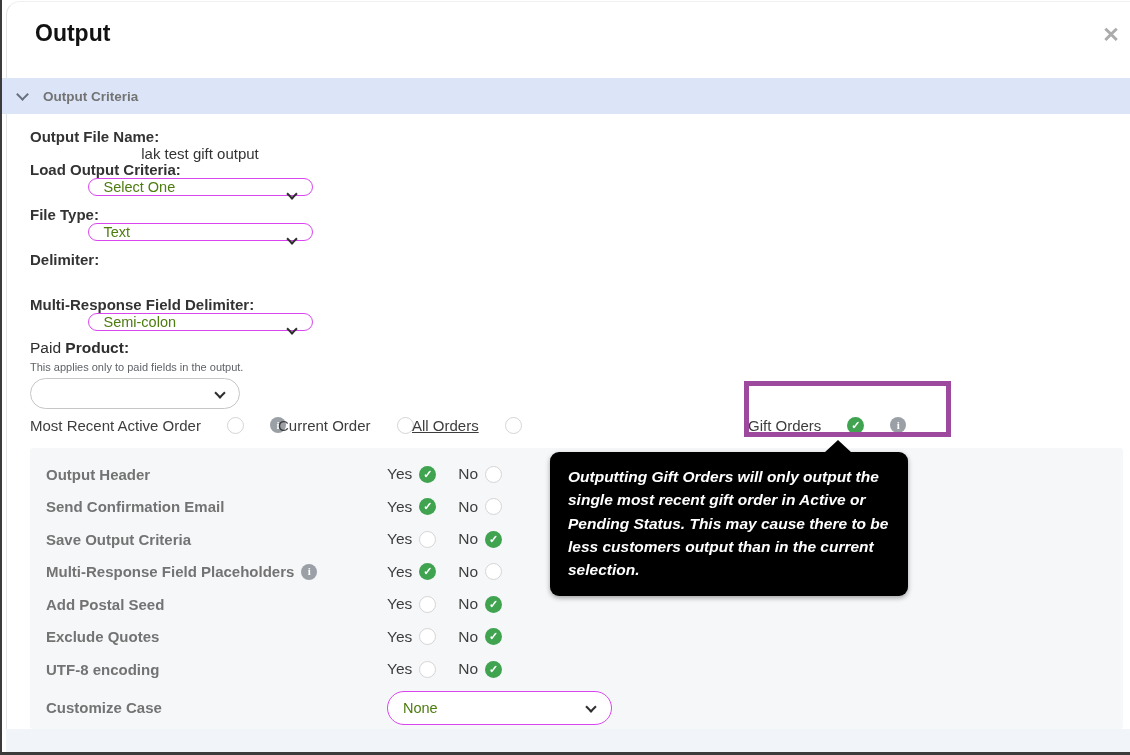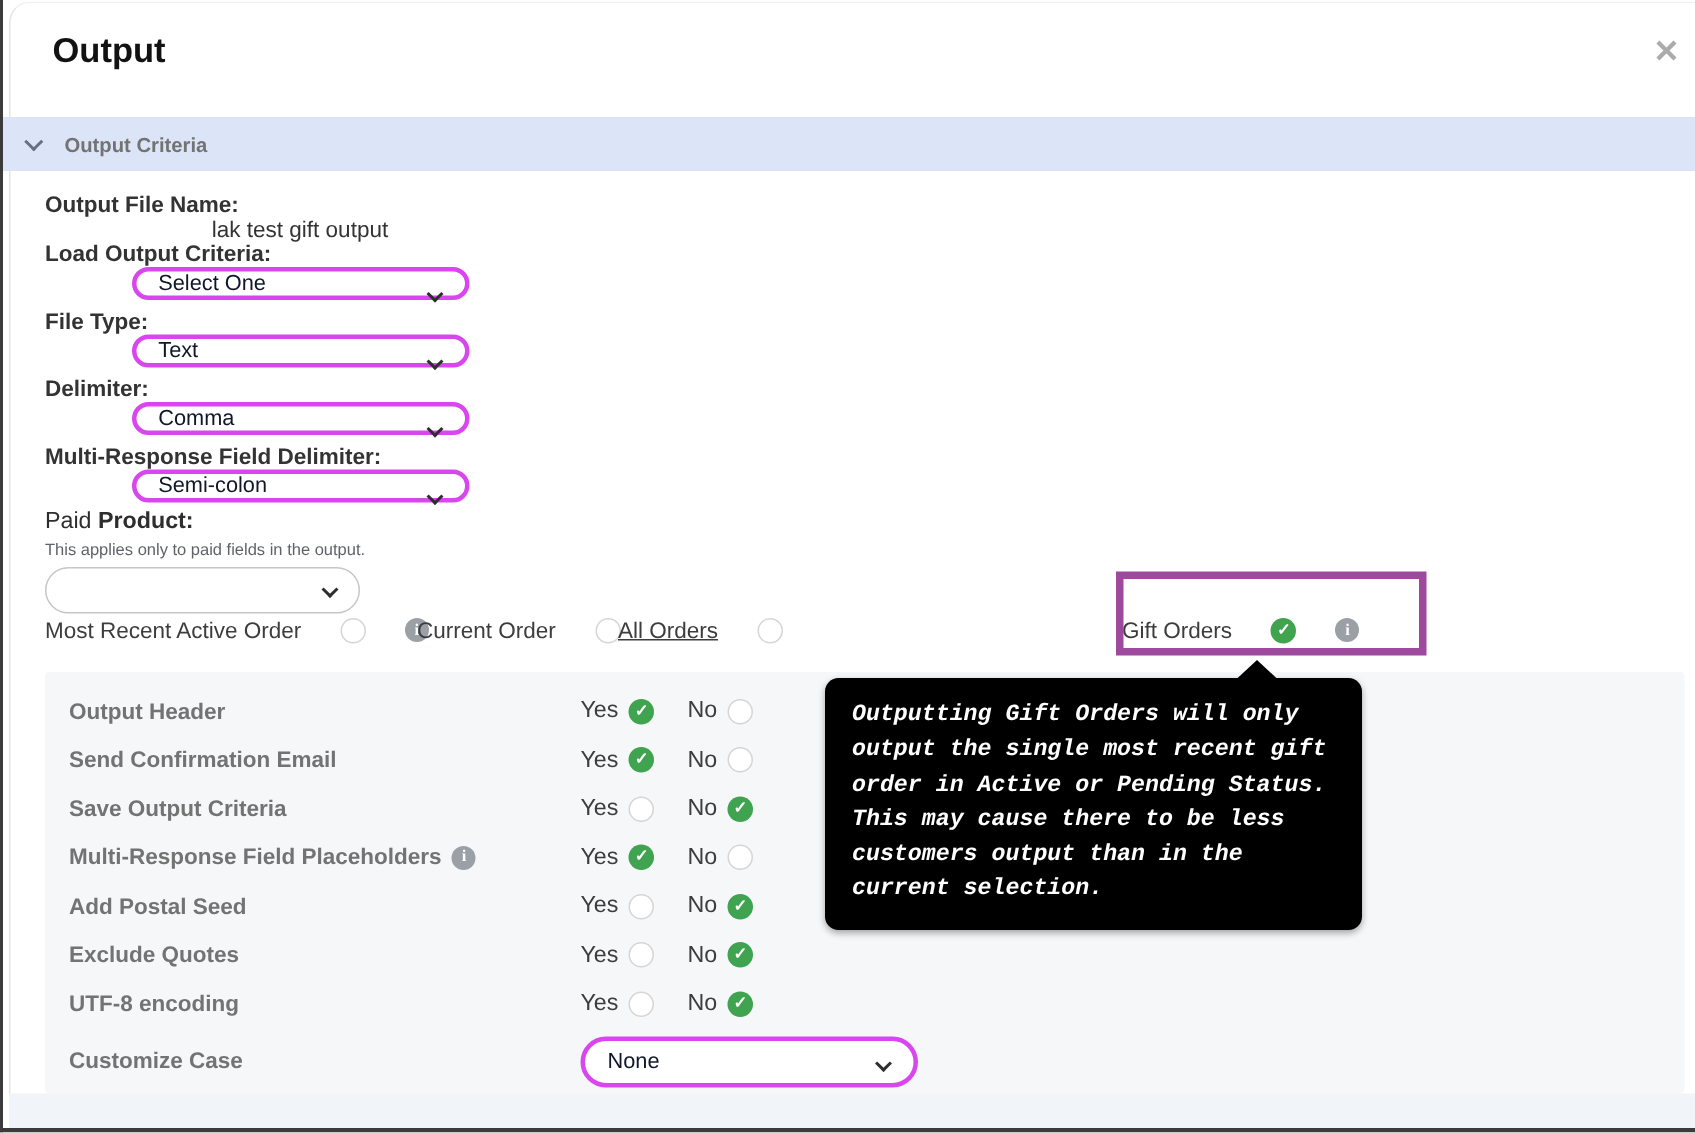--- a/index.html
+++ b/index.html
@@ -26,38 +26,38 @@
     border-right:2px solid #66707f; border-bottom:2px solid #66707f;
     transform:rotate(45deg); margin:-4px 0 0 16px; }
   .section-title { margin-left:16px; font-size:13.5px; font-weight:700; color:#737373; }
 
   
   .frow { position:absolute; left:30px; display:flex; align-items:center;flex-direction:column; }
   .flabel { width:340px; font-size:15px; font-weight:700; color:#333; }
   .fvalue { font-size:15px; color:#333; }
 
   .select { position:relative; width:225px; height:34px; background:#fff;
-    border:3px solid #d946ef; border-radius:17px; display:flex; align-items:center;
-    padding:0 30px 0 15px; font-size:14.5px; color:#0f172a; cursor:pointer; }
+    border:1px solid #d946ef; border-radius:17px; display:flex; align-items:center;
+    padding:0 30px 0 15px; font-size:14.5px; color:#4d7c0f; cursor:pointer; }
   .select .sel-chev { position:absolute; right:16px; top:11px; width:8px; height:8px;
     border-right:2px solid #2e2e2e; border-bottom:2px solid #2e2e2e; transform:rotate(45deg); }
 
   
   .pp-label { position:absolute; left:30px; top:339px; font-size:15.5px; color:#2e2e2e; }
   .pp-label .w400 { font-weight:400; }
   .pp-label .w700 { font-weight:700; }
   .pp-helper { position:absolute; left:30px; top:361px; font-size:11px; color:#5f6368;text-align:center; }
   .pp-select { position:absolute; left:30px; top:378px; width:210px; height:31px;
     border:1px solid #c6c6c6; border-radius:16px; background:#fff; cursor:pointer; }
   .pp-select .sel-chev { position:absolute; right:15px; top:10px; width:8px; height:8px;
     border-right:2px solid #2e2e2e; border-bottom:2px solid #2e2e2e; transform:rotate(45deg); }
 
   
   .opt-row { position:absolute; left:0; top:412px; right:0; height:26px; }
-  .opt { position:absolute; top:0; height:26px; display:flex; align-items:flex-start;
+  .opt { position:absolute; top:0; height:26px; display:flex; align-items:center;
     white-space:nowrap; font-size:15px; color:#3d3d3d;gap:20px; }
   .opt > * { margin-right:6px; }
   .radio { width:17px; height:17px; border-radius:50%; background:#fff;
     border:1.5px solid #d5d5d5; flex:none; cursor:pointer; }
   .check { width:17px; height:17px; border-radius:50%; background:#3fa34f; flex:none;
     display:flex; align-items:center; justify-content:center; cursor:pointer; }
   .check::after { content:"✓"; color:#fff; font-size:11px; font-weight:700; line-height:1; }
   .info { width:16px; height:16px; border-radius:50%; background:#9aa0a6; flex:none;
     display:flex; align-items:center; justify-content:center; cursor:pointer; }
   .info::after { content:"i"; color:#fff; font-size:11px; font-weight:700;
@@ -75,21 +75,21 @@
   .yn { font-size:15.5px; color:#3d3d3d; }
   .yes-ctl { margin-left:7px; }
   .no-lbl { margin-left:22px; }
   .no-ctl { margin-left:7px; }
   .ccase-row { display:flex; align-items:center; height:34px; margin-top:5px; }
 
   
   .tooltip { position:absolute; left:550px; top:452px; width:358px; z-index:40;
     background:#000; border-radius:9px; padding:13px 18px 15px 18px;
     color:#fff; font-size:15.5px; font-style:italic; font-weight:600; line-height:1.5;
-    box-shadow:0 2px 5px rgba(0,0,0,.35);font-family:Liberation Mono, monospace; }
+    box-shadow:0 2px 5px rgba(0,0,0,.35); }
   .tooltip-caret { position:absolute; left:824px; top:440px; z-index:41;
     width:0; height:0; border-left:14px solid transparent; border-right:14px solid transparent;
     border-bottom:13px solid #000; }
 
   .footer-strip { position:absolute; left:6px; top:729px; right:0; height:23px; background:#f1f4f8; }
 </style>
 </head>
 <body>
 
 <div class="edge-left"></div>
@@ -120,24 +120,20 @@
 <div class="frow" style="top:206px; height:34px;">
   <div class="flabel">File Type:</div>
   <div class="select">
     <span>Text</span>
     <span class="sel-chev"></span>
   </div>
 </div>
 
 <div class="frow" style="top:251px; height:34px;">
   <div class="flabel">Delimiter:</div>
-  <div class="select">
-    <span>Comma</span>
-    <span class="sel-chev"></span>
-  </div>
 </div>
 
 <div class="frow" style="top:296px; height:34px;">
   <div class="flabel">Multi-Response Field Delimiter:</div>
   <div class="select">
     <span>Semi-colon</span>
     <span class="sel-chev"></span>
   </div>
 </div>
 

